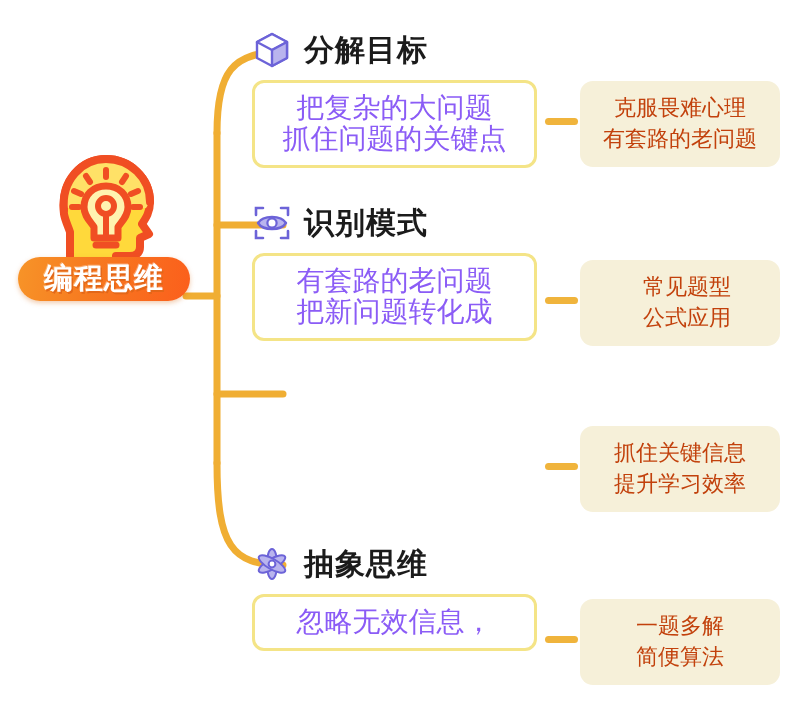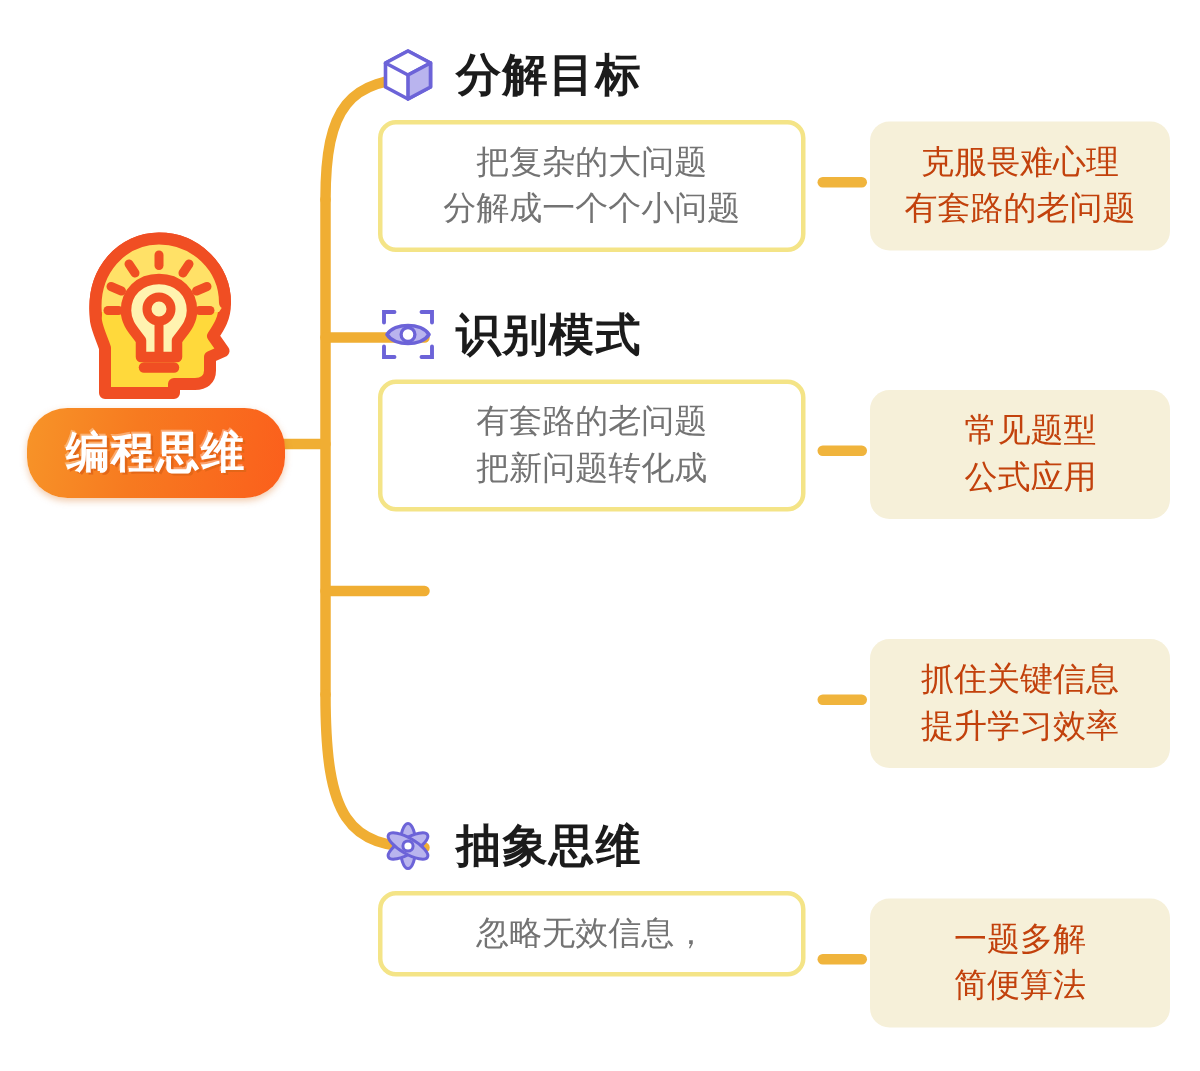--- a/index.html
+++ b/index.html
@@ -38,23 +38,23 @@
   #brain-icon {
     position: absolute;
     left: 42px;
     top: 0px;
     width: 112px;
     height: 118px;
   }
   #center-pill {
     position: absolute;
     left: 10px;
-    top: 122px;
+    top: 107px;
     width: 172px;
-    height: 60px;
+    height: 44px;
     border-radius: 27px;
     background: linear-gradient(100deg, #F79428 0%, #F77A20 42%, #FB5F1C 100%);
     box-shadow: 0 2px 5px rgba(216,106,20,0.35);
     display: flex;
     align-items: center;
     justify-content: center;
   }
   #center-pill-label {
     font-size: 29px;
     font-weight: bold;
@@ -96,23 +96,23 @@
     margin-top: 6px;
     width: 285px;
     box-sizing: border-box;
     border: 3px solid #F4E487;
     border-radius: 12px;
     background: #ffffff;
     padding: 9px 10px 11px 10px;
     text-align: center;
   }
   .branch-box-line {
-    font-size: 22px;
+    font-size: 28px;
     line-height: 31px;
-    color: #737373;
+    color: #8b5cf6;
     white-space: nowrap;
   }
 
   
   .note {
     position: absolute;
     left: 580px;
     width: 200px;
     box-sizing: border-box;
     background: #F6F0D9;
@@ -195,21 +195,21 @@
         <svg viewBox="0 0 40 40">
           <path d="M20 4 L35 12 L35 28 L20 36 L5 28 L5 12 Z" fill="#FFFFFF" stroke="#6C63D8" stroke-width="2.4" stroke-linejoin="round"></path>
           <path d="M20 4 L35 12 L20 20 L5 12 Z" fill="#FFFFFF" stroke="#6C63D8" stroke-width="2.4" stroke-linejoin="round"></path>
           <path d="M20 20 L35 12 L35 28 L20 36 Z" fill="#B9B4EE" stroke="#6C63D8" stroke-width="2.4" stroke-linejoin="round"></path>
         </svg>
       </span>
       <span class="branch-title">分解目标</span>
     </div>
     <div class="branch-box">
       <div class="branch-box-line">把复杂的大问题</div>
-      <div class="branch-box-line">分解成一个个小问题</div>
+      <div class="branch-box-line">抓住问题的关键点</div>
     </div>
   </div>
   <div class="note-dash" style="top:118px;"></div>
   <div class="note" style="top:81px;">
     <div class="note-line">克服畏难心理</div>
     <div class="note-line">有套路的老问题</div>
   </div>
 
   <div class="branch" style="top:199px;">
     <div class="branch-head">

